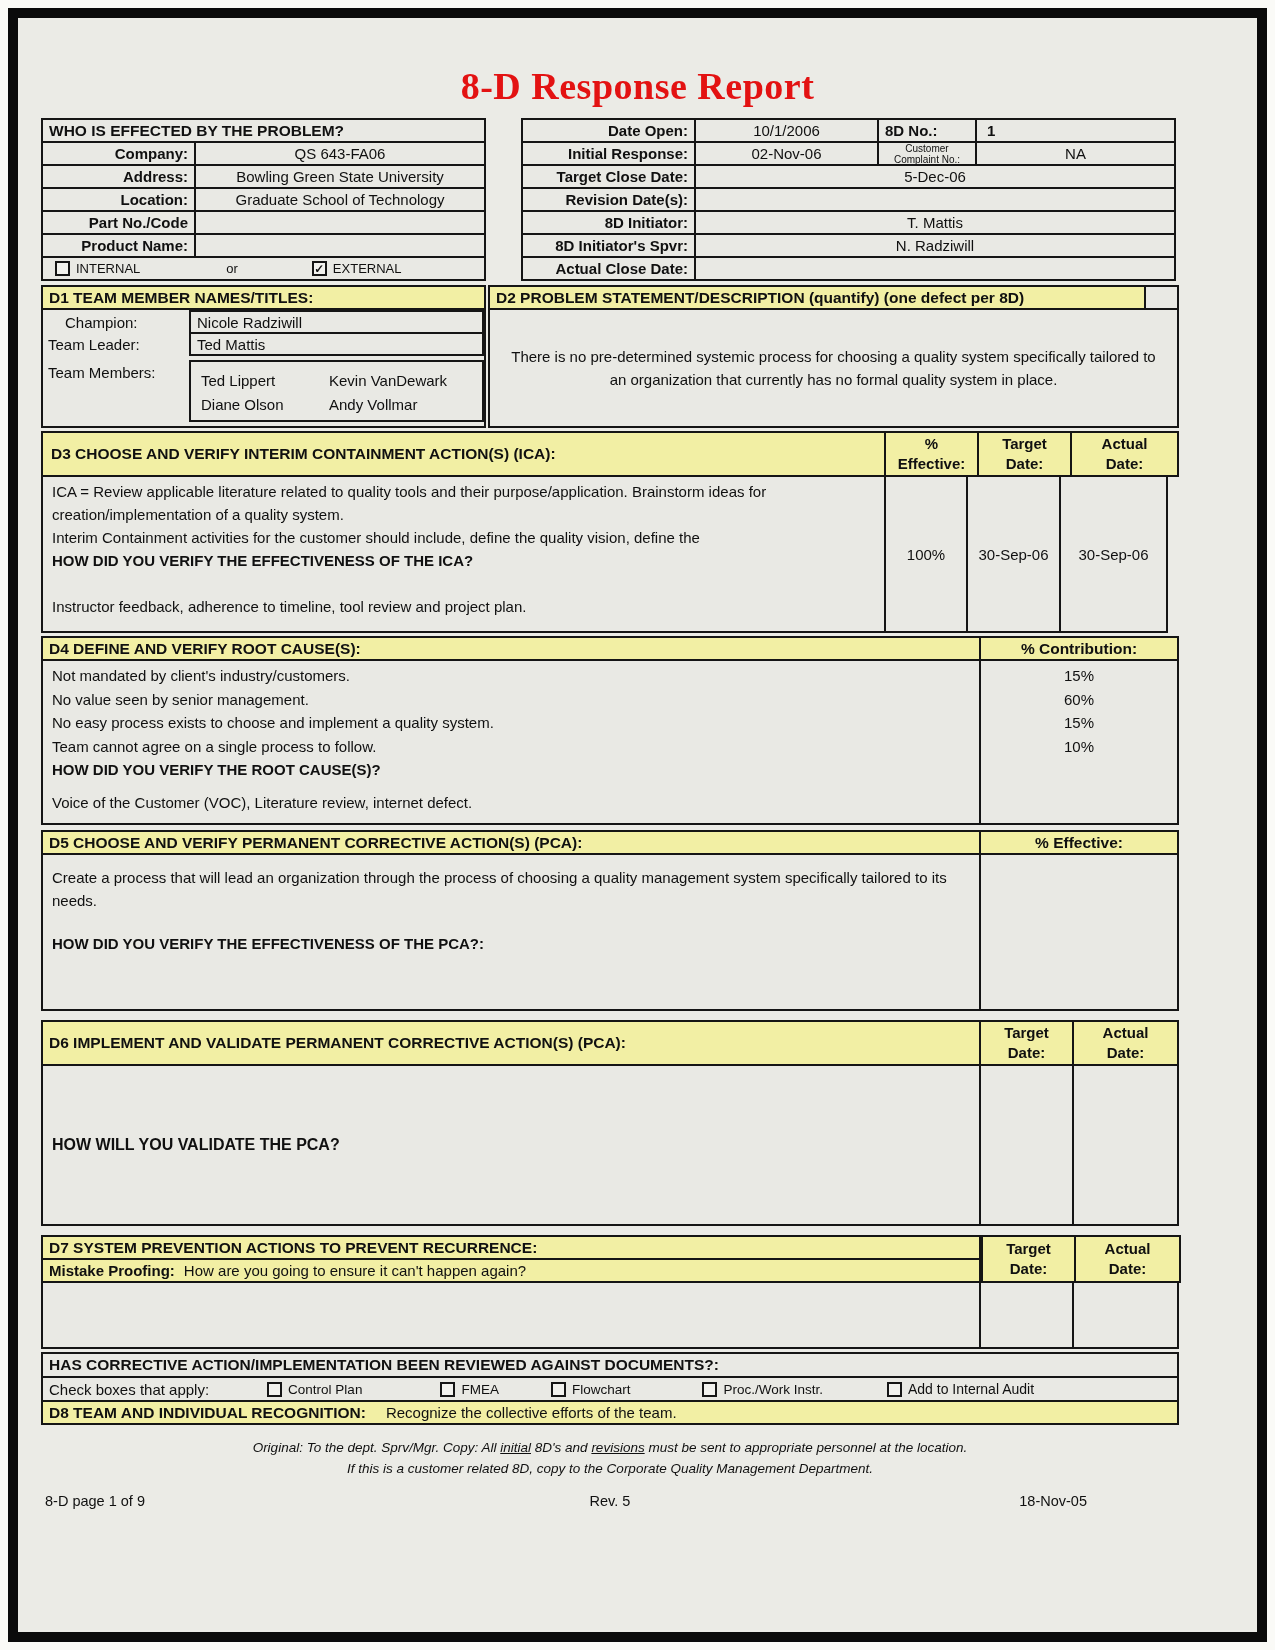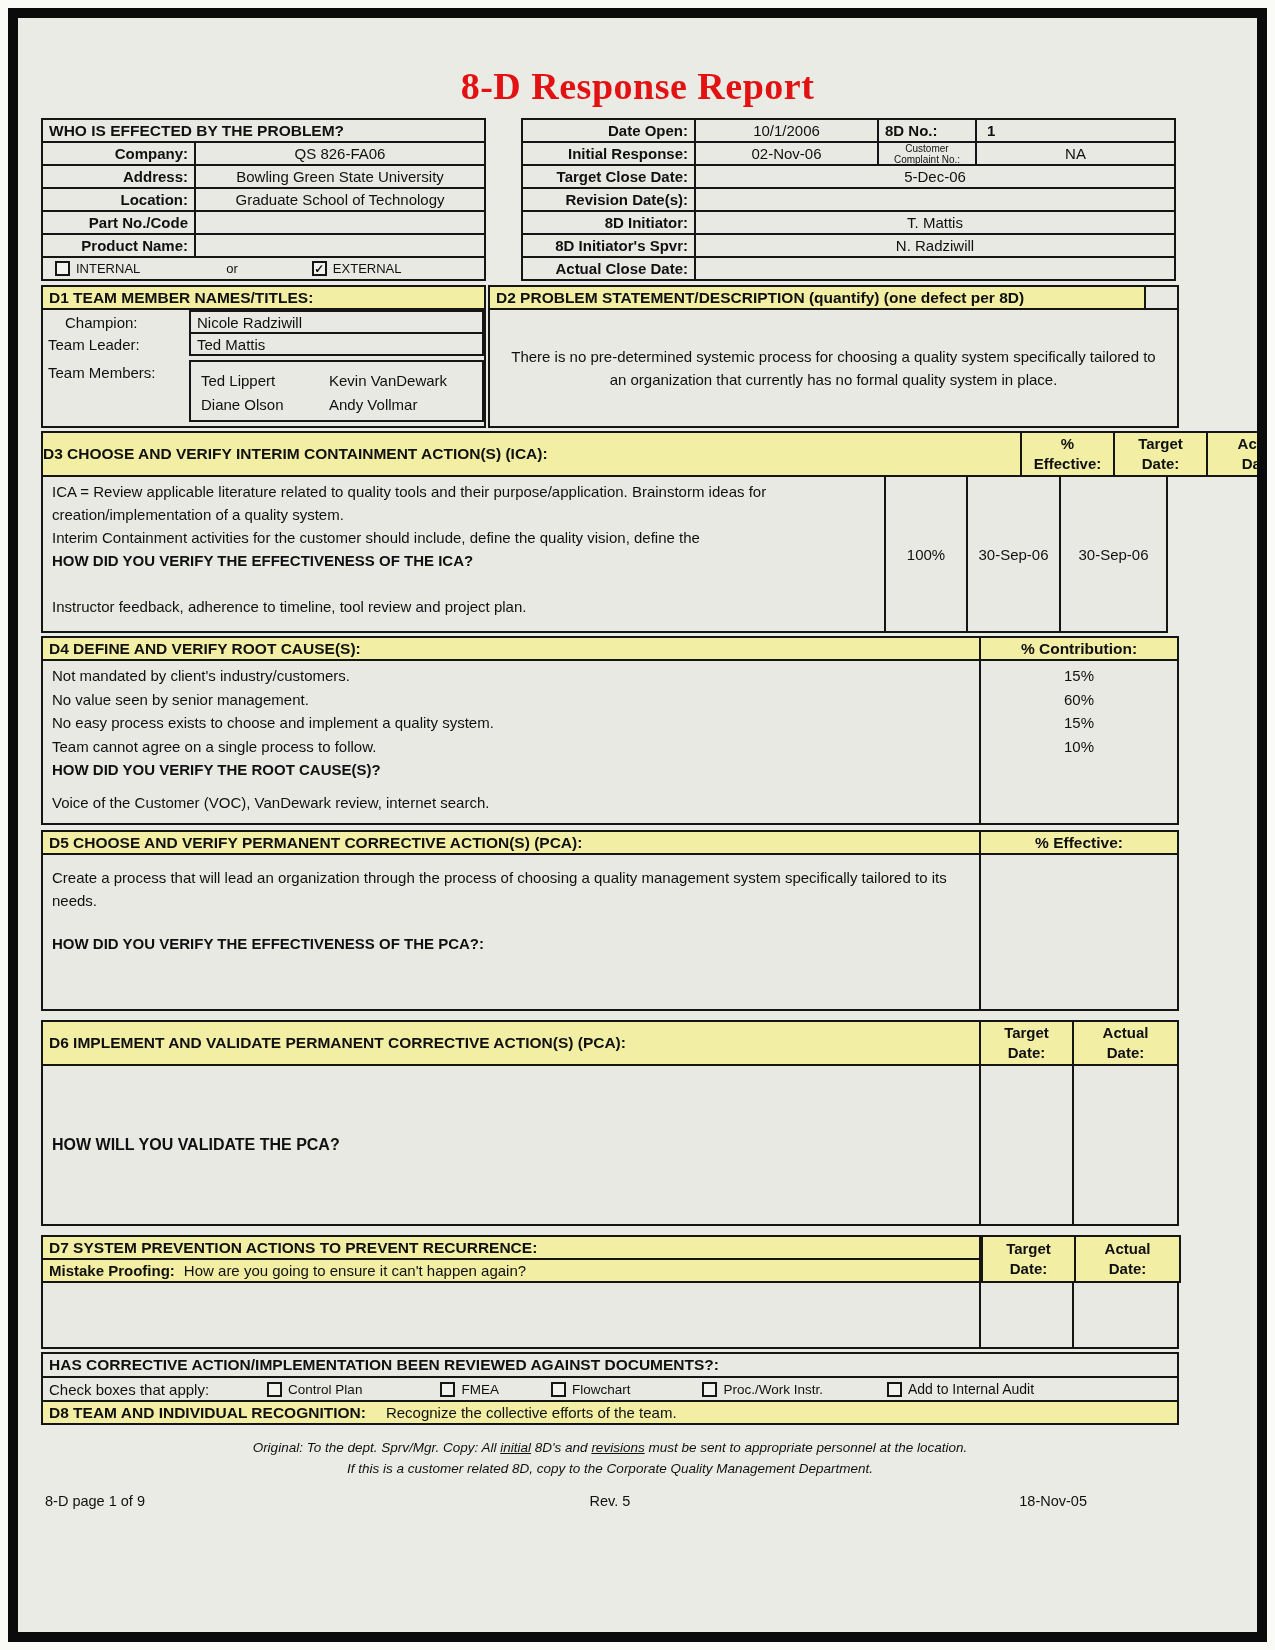--- a/index.html
+++ b/index.html
@@ -32,21 +32,21 @@
 <div id="frame">
   <div class="title">8-D Response Report</div>
 
   <div class="form">
 
     <div class="hrow">
       <div class="vstack" style="width:445px">
         <div class="c cell bold" style="width:445px;padding-left:6px;font-size:15.5px">WHO IS EFFECTED BY THE PROBLEM?</div>
         <div class="hrow">
           <div class="c cell lab" style="width:155px">Company:</div>
-          <div class="c cell mid" style="width:292px">QS 826-FA06</div>
+          <div class="c cell mid" style="width:292px">QS 643-FA06</div>
         </div>
         <div class="hrow">
           <div class="c cell lab" style="width:155px">Address:</div>
           <div class="c cell mid" style="width:292px">Bowling Green State University</div>
         </div>
         <div class="hrow">
           <div class="c cell lab" style="width:155px">Location:</div>
           <div class="c cell mid" style="width:292px">Graduate School of Technology</div>
         </div>
         <div class="hrow">
@@ -131,21 +131,21 @@
         <div class="hrow">
           <div class="c sechead yellow" style="width:658px">D2  PROBLEM STATEMENT/DESCRIPTION (quantify) (one defect per 8D)</div>
           <div class="c" style="width:35px;height:25px"></div>
         </div>
         <div class="c" style="width:691px;height:120px;display:flex;align-items:center;justify-content:center;text-align:center;padding:0 16px;line-height:23px">There is no pre-determined systemic process for choosing a quality system specifically tailored to an organization that currently has no formal quality system in place.</div>
       </div>
     </div>
 
     <div class="vstack" style="margin-top:3px">
       <div class="hrow">
-        <div class="c yellow" style="width:981px;height:46px;display:flex;align-items:center;padding-left:0;font-weight:bold;font-size:15.5px">D3  CHOOSE AND VERIFY INTERIM CONTAINMENT ACTION(S) (ICA):</div>
+        <div class="c yellow" style="width:845px;height:46px;display:flex;align-items:center;padding-left:8px;font-weight:bold;font-size:15.5px">D3  CHOOSE AND VERIFY INTERIM CONTAINMENT ACTION(S) (ICA):</div>
         <div class="c yellow colh" style="width:95px;height:46px">% Effective:</div>
         <div class="c yellow colh" style="width:95px;height:46px">Target Date:</div>
         <div class="c yellow colh" style="width:109px;height:46px">Actual Date:</div>
       </div>
       <div class="hrow">
         <div class="c bodycell" style="width:845px;height:158px">
           <div>ICA = Review applicable literature related to quality tools and their purpose/application.  Brainstorm ideas for creation/implementation of a quality system.</div>
           <div>Interim Containment activities for the customer should include, define the quality vision, define the</div>
           <div class="bold">HOW DID YOU VERIFY THE EFFECTIVENESS OF THE ICA?</div>
           <div style="height:23px"></div>
@@ -163,21 +163,21 @@
         <div class="c sechead yellow" style="width:200px;justify-content:center;padding-left:0">% Contribution:</div>
       </div>
       <div class="hrow">
         <div class="c bodycell" style="width:940px;height:166px;line-height:23.5px">
           <div>Not mandated by client's industry/customers.</div>
           <div>No value seen by senior management.</div>
           <div>No easy process exists to choose and implement a quality system.</div>
           <div>Team cannot agree on a single process to follow.</div>
           <div class="bold">HOW DID YOU VERIFY THE ROOT CAUSE(S)?</div>
           <div style="height:9px"></div>
-          <div>Voice of the Customer (VOC), VanDewark review, internet search.</div>
+          <div>Voice of the Customer (VOC), Literature review, internet defect.</div>
         </div>
         <div class="c" style="width:200px;height:166px;text-align:center;padding-top:3px;line-height:23.5px">
           <div>15%</div>
           <div>60%</div>
           <div>15%</div>
           <div>10%</div>
         </div>
       </div>
     </div>
 

